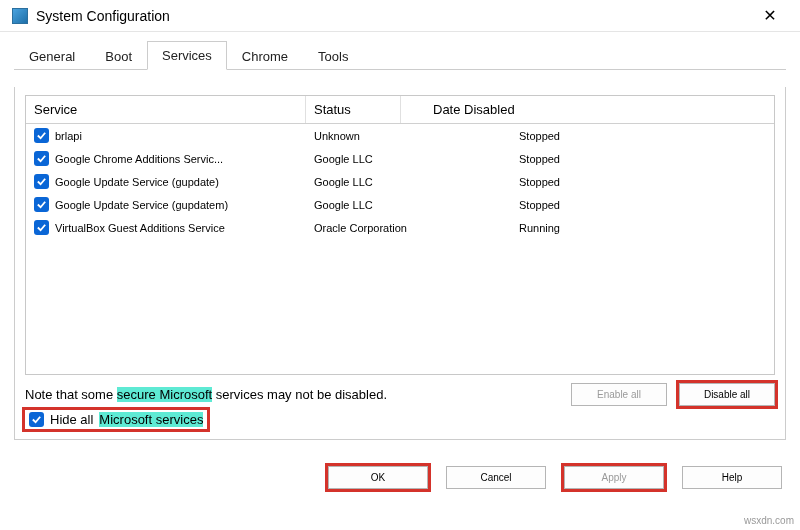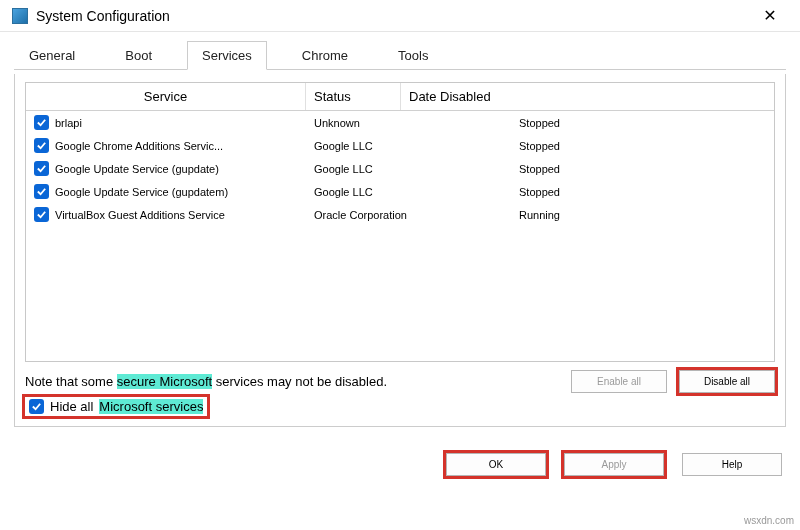--- a/index.html
+++ b/index.html
@@ -30,24 +30,23 @@
   .titlebar .close {
     font-size: 16px;
     width: 40px; text-align: center;
     cursor: pointer;
   }
   .client {
     padding: 8px 14px 12px 14px;
   }
   .tabs {
     display: flex;
-    align-items: flex-start;
+    align-items: center;
     border-bottom: 1px solid #ccc;
-    margin-bottom: 4px;
-    gap: 20px;
+    margin-bottom: 17px;
   }
   .tab {
     padding: 6px 14px 6px 14px;
     border: 1px solid transparent;
     border-bottom: none;
     position: relative;
     top: 1px;
     cursor: pointer;
     color: #222;
   }
@@ -72,22 +71,22 @@
     border-bottom: 1px solid #d0d0d0;
     background: #fff;
     font-weight: 400;
     color: #000;
   }
   .lv-header .col {
     padding: 6px 8px;
     border-right: 1px solid #e0e0e0;
     font-size: 13px;
   }
-  .lv-header .col:last-child { border-right: none; }
-  .col-service { width: 280px; text-align: center; }
+  .lv-header .col:last-child { border-right: none; margin-left: 24px; }
+  .col-service { width: 280px; }
   .col-manuf   { width: 205px; }
   .col-status  { width: 95px; }
   .col-date    { flex: 1; }
   .lv-body { }
   .lv-row {
     display: flex;
     align-items: center;
     padding: 2px 0;
   }
   .lv-row .cell { padding: 2px 8px; font-size: 11px; white-space: nowrap; overflow: hidden; text-overflow: ellipsis; }
@@ -263,17 +262,18 @@
       <span>Hide all </span>
         <span class="hl">Microsoft services</span>
     </div>
 
   </div>
 
 </div>
 
 <div class="footer-btns">
   <div class="btn redbox">OK</div>
+  <div class="btn">Cancel</div>
   <div class="btn disabled redbox">Apply</div>
   <div class="btn">Help</div>
 </div>
 
 <div class="watermark">wsxdn.com</div>
 
 </body></html>

